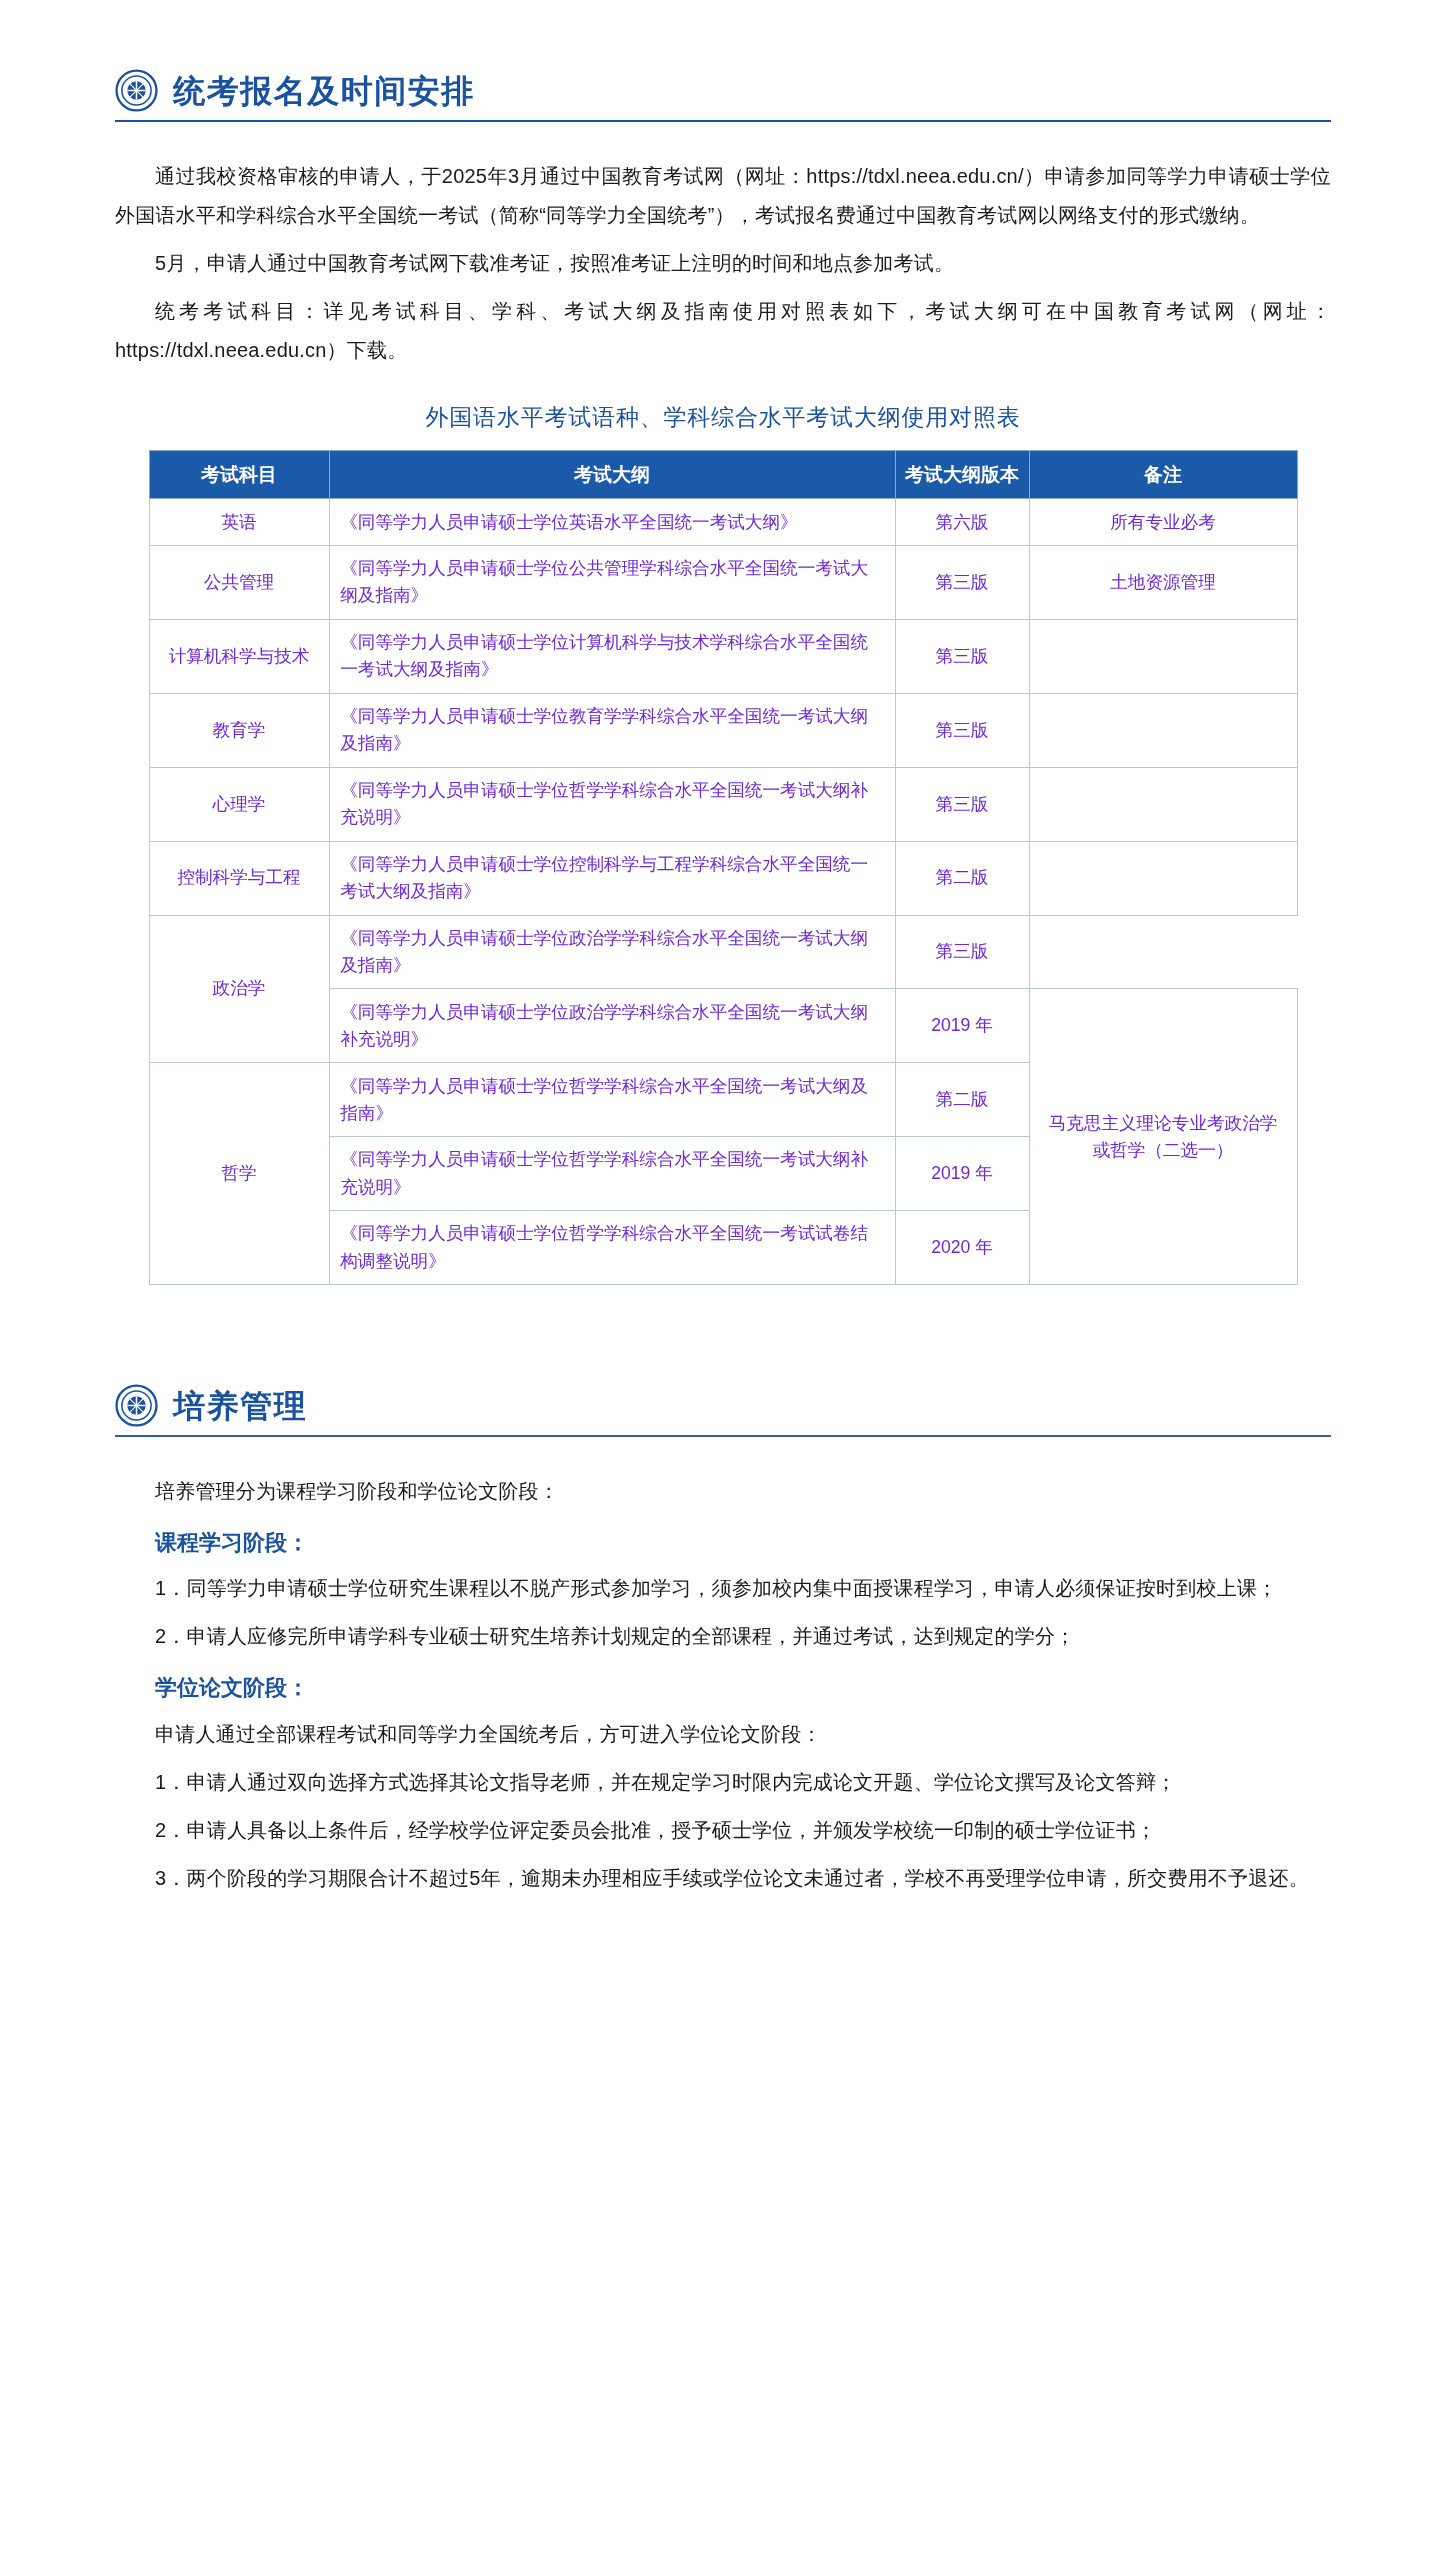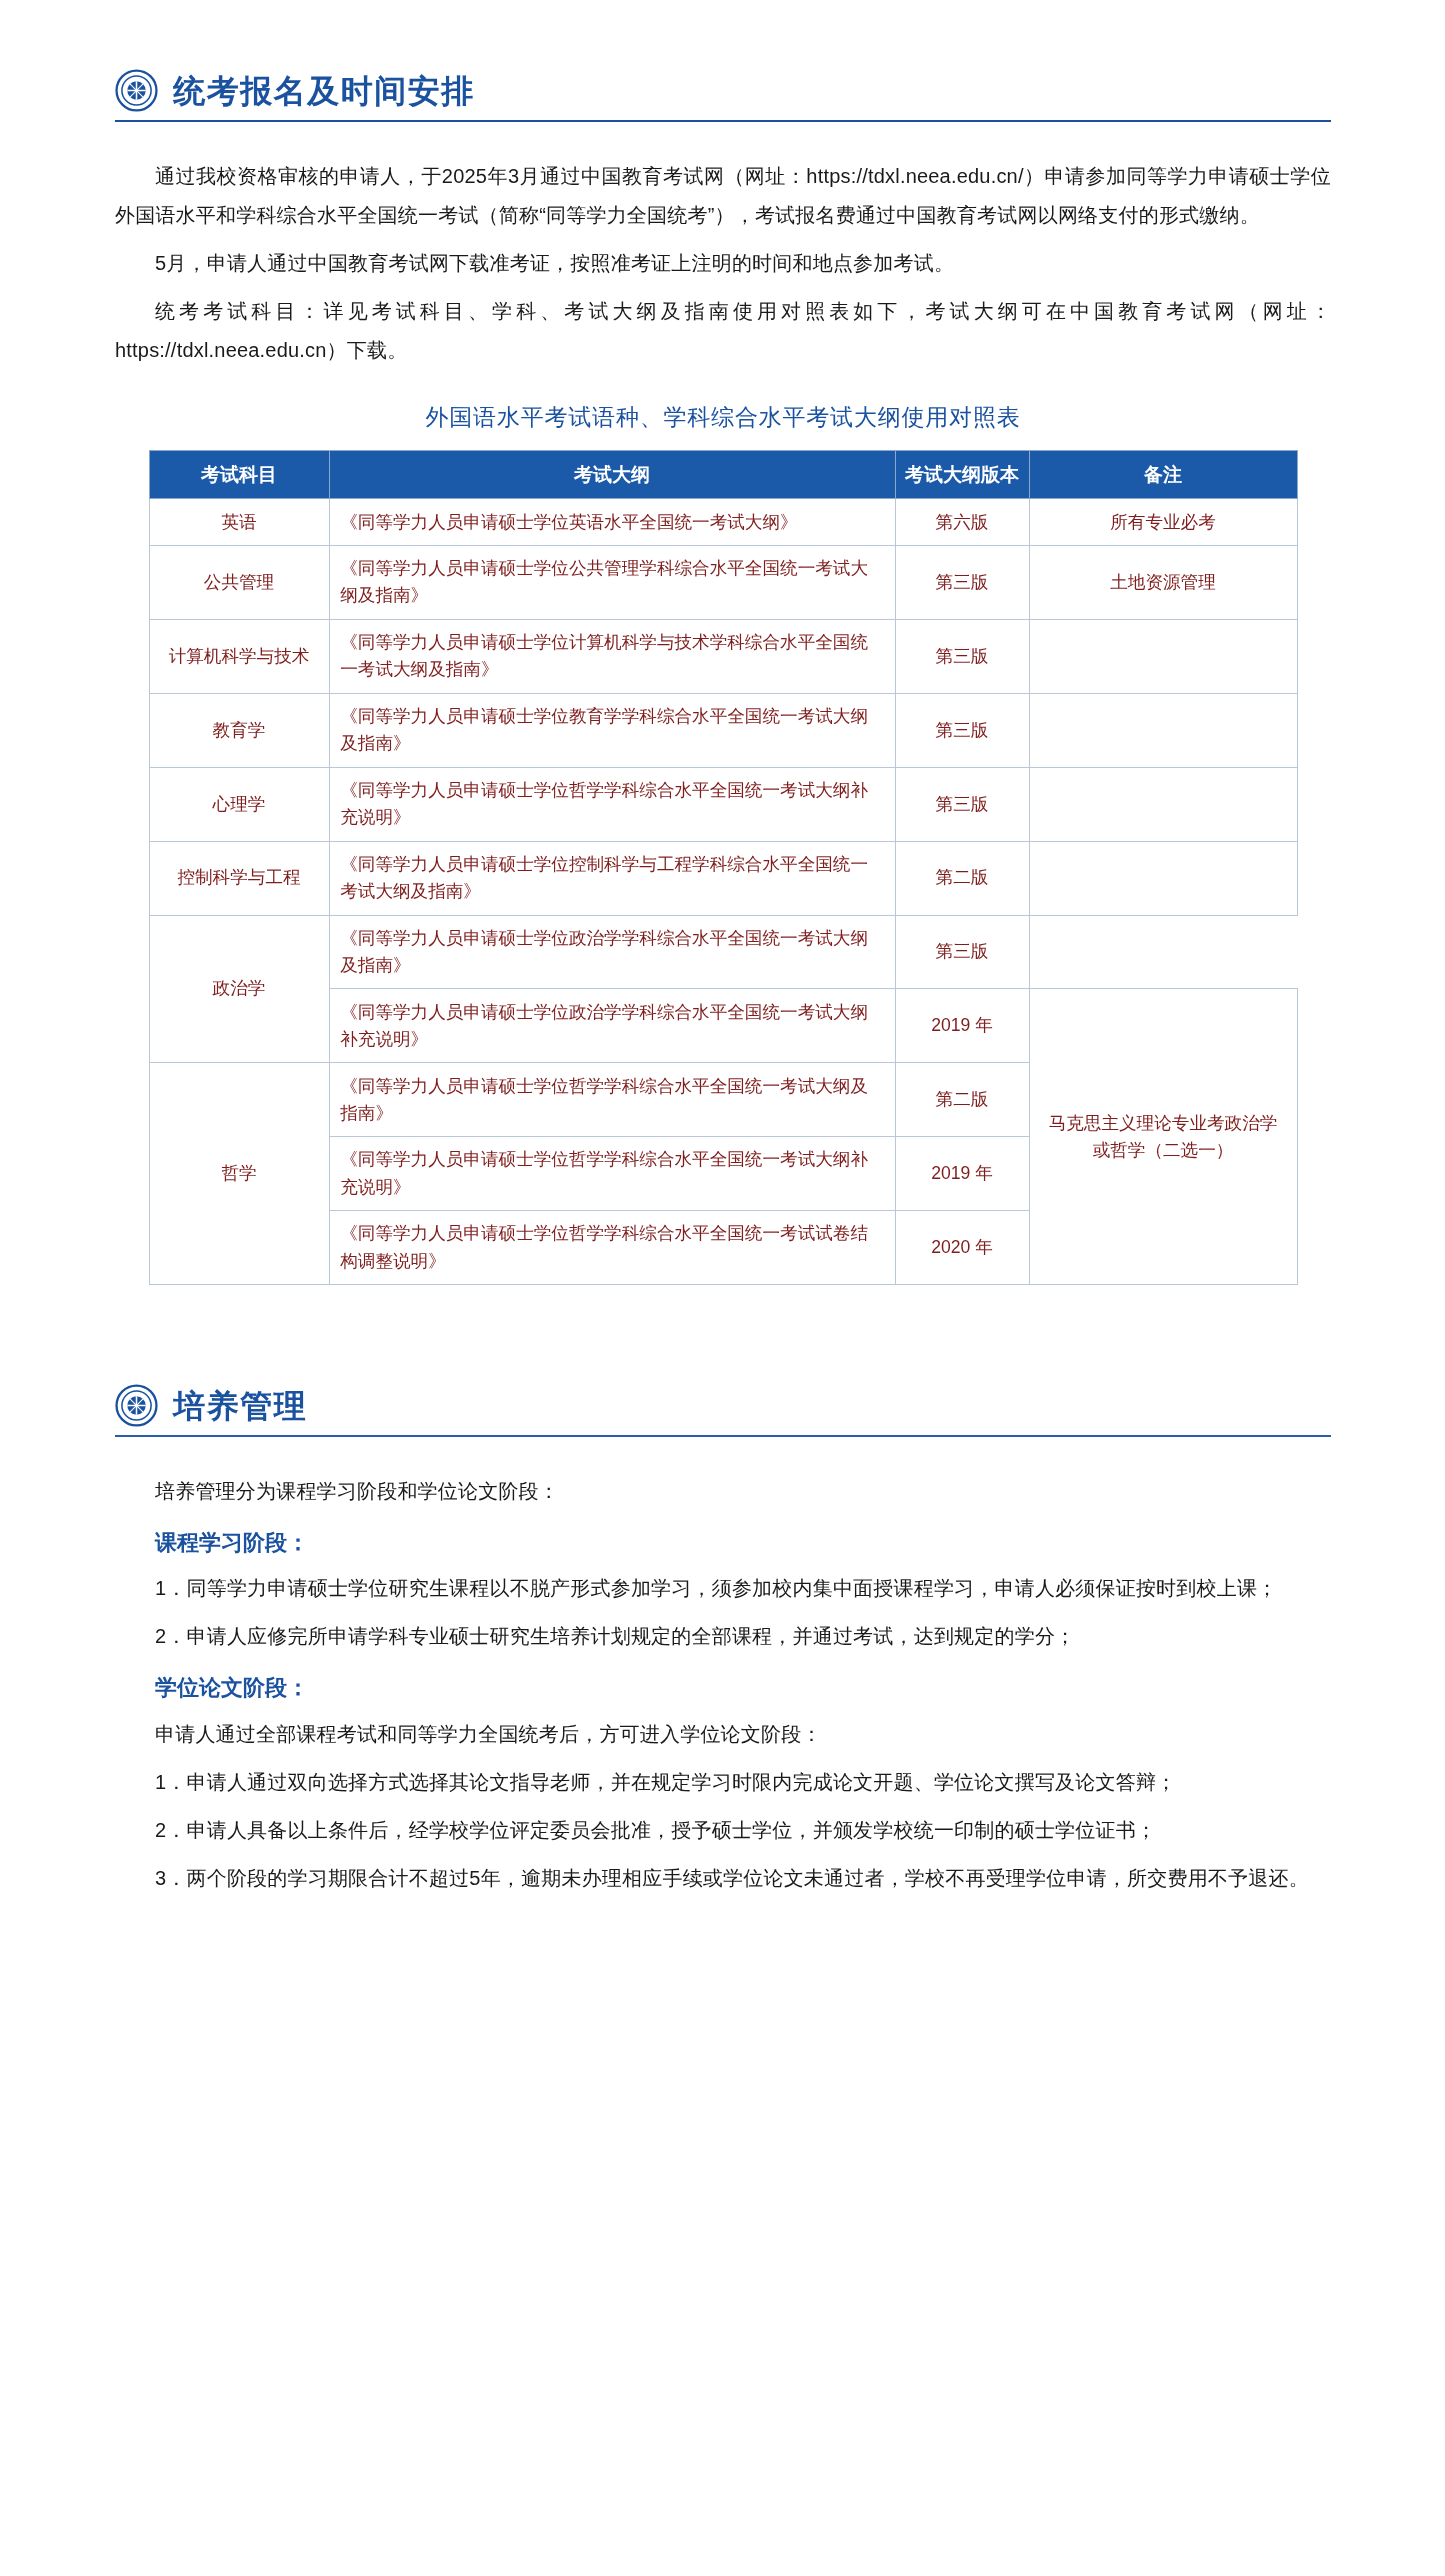--- a/index.html
+++ b/index.html
@@ -91,21 +91,21 @@
     border: 0.8px solid #8aa9cc;
     padding: 10.7px 4.6px;
     line-height: 1.35;
   }
   table.exam td {
     border: 0.8px solid #b9c7d8;
     font-size: 17.6px;
     padding: 9.2px 10.7px;
     line-height: 1.55;
     vertical-align: middle;
-    color: #7f1d1d;
+    color: #6d28d9;
   }
   td.c { text-align: center; }
   td.l { text-align: left; }
   .col-subject { width: 180px; }
   .col-outline { width: 566px; }
   .col-version { width: 134px; }
   .col-note   { width: 268px; }
 
   .table-note {
     color: #1a52a0;

